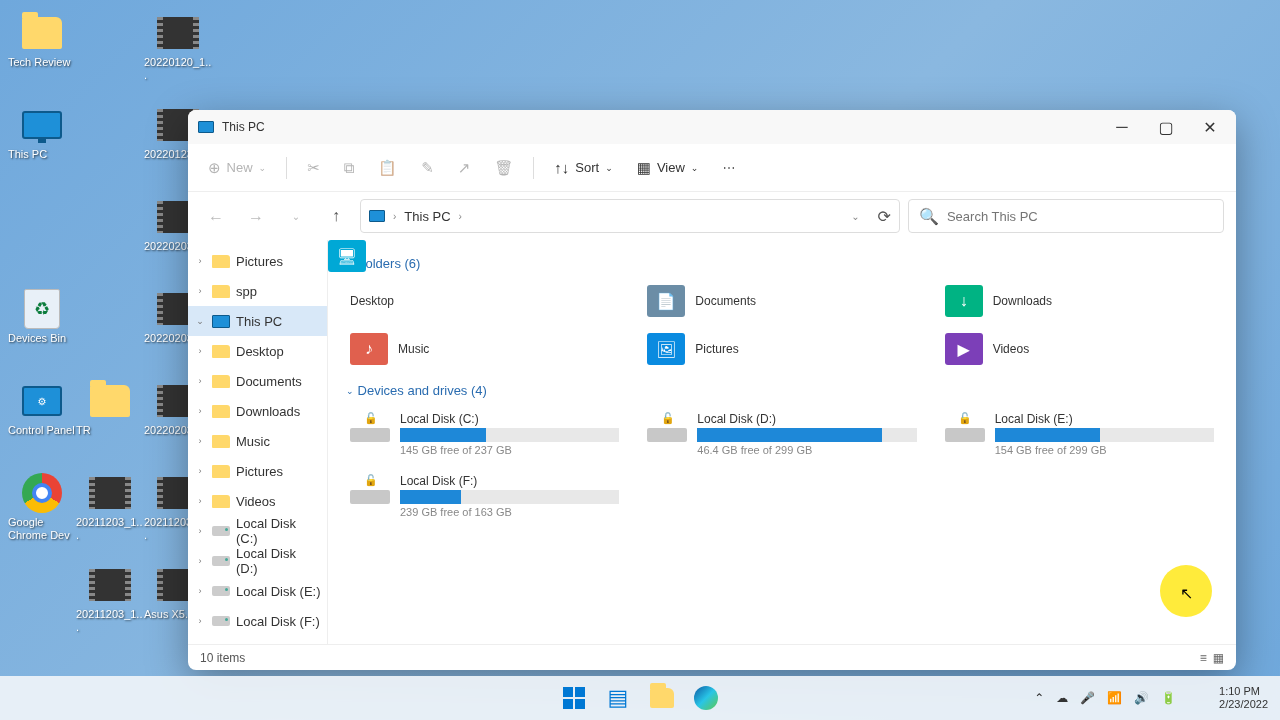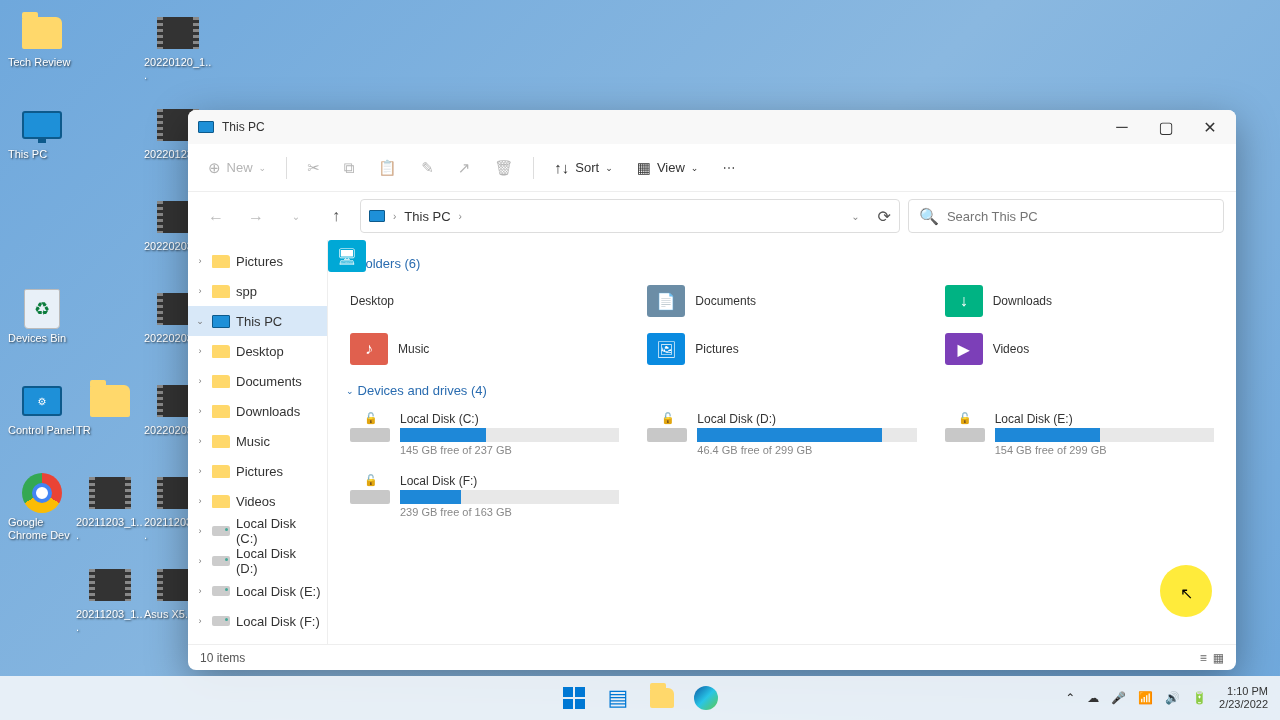--- a/index.html
+++ b/index.html
@@ -90,21 +90,21 @@
 .statusbar .viewbtns{margin-left:auto;display:flex;gap:6px;color:#666;}
 
 .highlight{position:absolute;width:52px;height:52px;background:#ffeb3b;border-radius:50%;left:832px;top:325px;pointer-events:none;}
 .cursor{position:absolute;left:852px;top:344px;font-size:16px;pointer-events:none;}
 
 
 .taskbar{position:absolute;left:0;bottom:0;width:100%;height:44px;background:rgba(240,244,249,.92);backdrop-filter:blur(10px);display:flex;align-items:center;}
 .taskbar .center{position:absolute;left:50%;transform:translateX(-50%);display:flex;gap:6px;}
 .tbicon{width:38px;height:38px;display:flex;align-items:center;justify-content:center;border-radius:4px;cursor:pointer;}
 .tray{margin-left:auto;display:flex;align-items:center;gap:12px;padding-right:12px;color:#333;font-size:12px;}
-.tray .clk{text-align:right;line-height:1.2;font-size:11px;}
+.tray .clk{text-align:left;line-height:1.2;font-size:11px;margin-left:31px;}
 .winlogo{width:22px;height:22px;display:grid;grid-template-columns:1fr 1fr;grid-template-rows:1fr 1fr;gap:2px;}
 .winlogo div{background:#0078d4;}
 </style>
 </head>
 <body>
 
 <div class="desktop" id="desktop">
     <div class="desktop-icon" style="left: 8px; top: 12px;">
       <div class="ico">
         <div class="ico-folder"></div>

